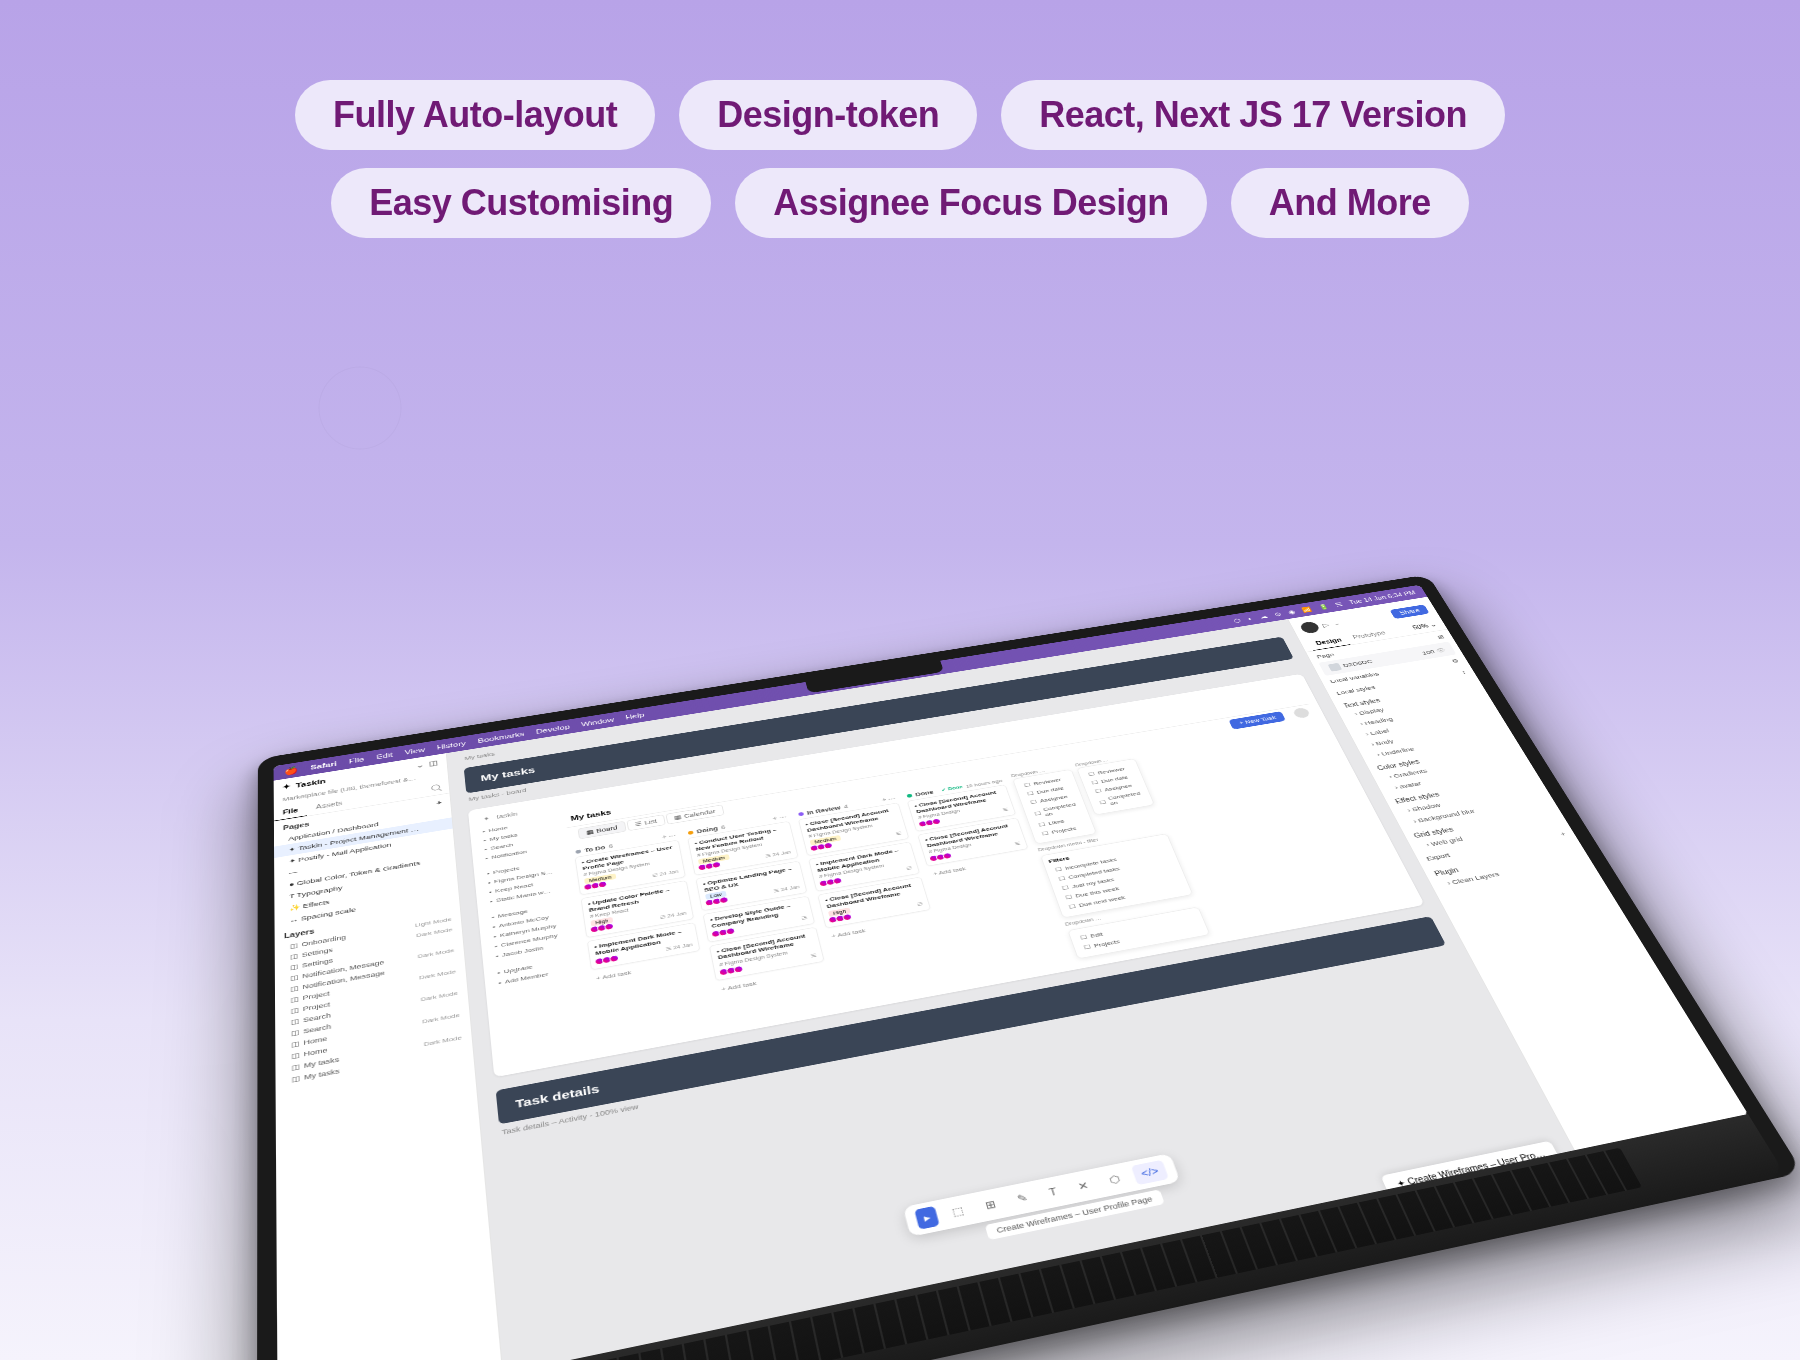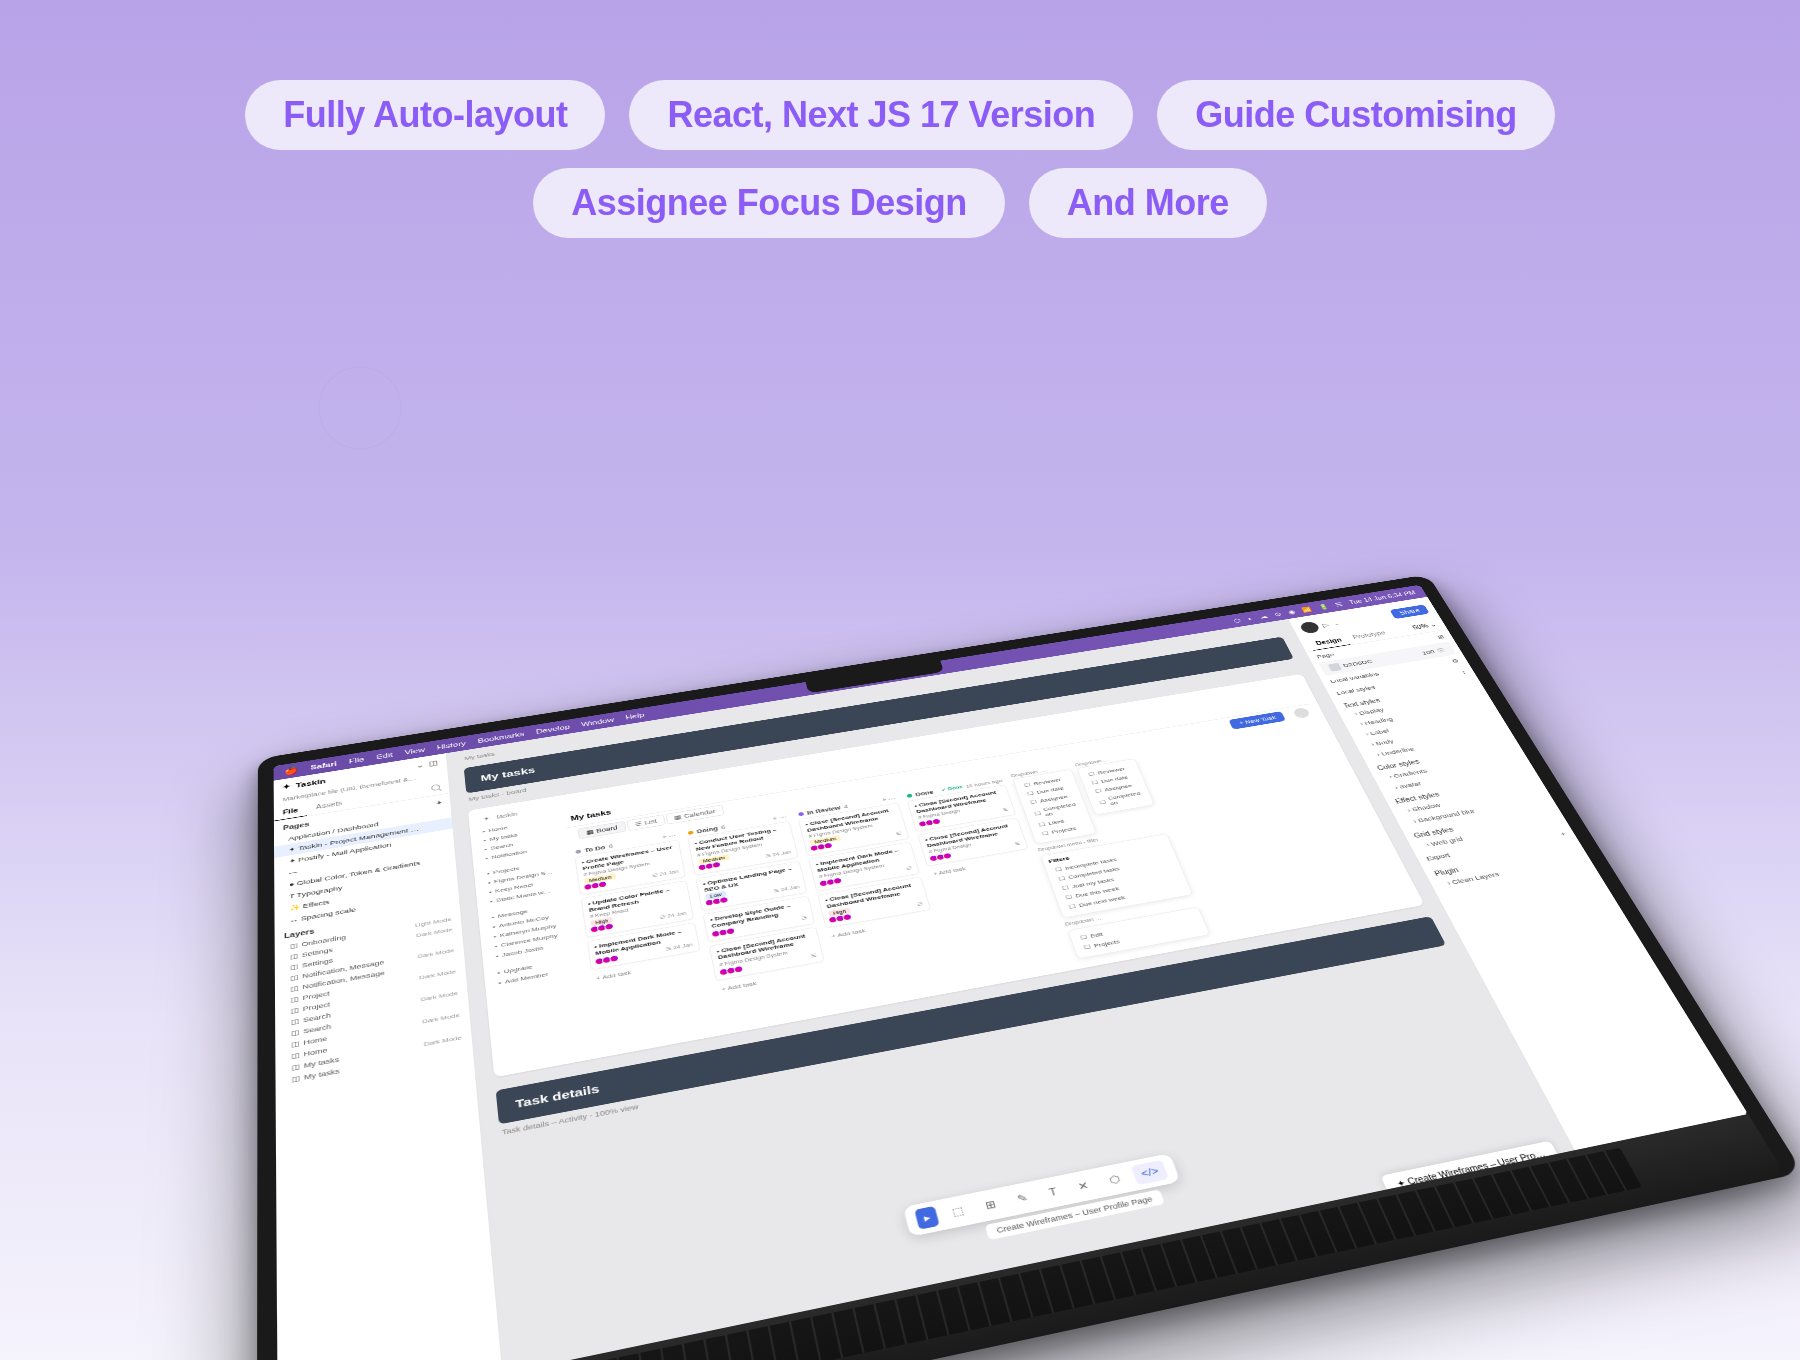--- a/index.html
+++ b/index.html
@@ -1,19 +1,19 @@
 <!DOCTYPE html>
 <html><head>
 <meta charset="utf-8">
 <style>
 *{margin:0;padding:0;box-sizing:border-box;font-family:-apple-system,BlinkMacSystemFont,sans-serif}
 body{width:1800px;height:1360px;background:linear-gradient(180deg,#b8a3e8 0%,#c4b5ed 40%,#e8e3f8 75%,#f5f3fc 100%);position:relative;overflow:hidden}
 .bg-texture{position:absolute;inset:0;opacity:0.08;background-image:radial-gradient(circle at 20% 30%,transparent 40px,rgba(0,0,0,0.3) 41px,transparent 42px),radial-gradient(circle at 70% 60%,transparent 60px,rgba(0,0,0,0.3) 61px,transparent 62px)}
 .pills{position:absolute;top:80px;left:0;right:0;display:flex;flex-wrap:wrap;justify-content:center;gap:18px 24px;padding:0 140px}
-.pill{background:#ede8fa;color:#8b5cf6;font-size:36px;font-weight:600;padding:14px 38px;border-radius:999px;letter-spacing:-0.5px}
+.pill{background:#ede8fa;color:#701a75;font-size:36px;font-weight:600;padding:14px 38px;border-radius:999px;letter-spacing:-0.5px}
 .laptop-scene{position:absolute;top:370px;left:280px;width:1480px;height:1100px;perspective:2400px;perspective-origin:50% 20%}
 .laptop{transform:rotateX(52deg) rotateZ(-14deg);transform-origin:50% 70%;width:100%;height:100%}
 .screen-bezel{background:#1a1a1a;border-radius:22px;padding:18px 18px 0 18px;box-shadow:0 40px 90px rgba(0,0,0,0.5),0 12px 28px rgba(0,0,0,0.35)}
 .screen{background:#fff;border-radius:8px;height:900px;overflow:hidden;position:relative}
 .notch{position:absolute;top:0;left:50%;transform:translateX(-50%);width:170px;height:22px;background:#1a1a1a;border-radius:0 0 10px 10px;z-index:100}
 .macos-menubar{height:26px;background:linear-gradient(90deg,#6b4ba8 0%,#7856b8 100%);display:flex;align-items:center;padding:0 12px;font-size:11px;color:#fff}
 .macos-menubar .menu-left{display:flex;gap:14px;align-items:center}
 .macos-menubar .menu-right{margin-left:auto;display:flex;gap:10px;align-items:center;font-size:10px}
 .apple-icon{font-size:13px}
 .app-window{height:calc(100% - 26px);display:flex;background:#fff}
@@ -75,22 +75,23 @@
 .search-icon{width:10px;height:10px;border:1.2px solid #888;border-radius:50%;position:relative;display:inline-block}
 .search-icon::after{content:"";position:absolute;width:4px;height:1.2px;background:#888;bottom:-2px;right:-3px;transform:rotate(45deg)}
 </style>
 </head>
 <body>
 
 <div class="bg-texture"></div>
 
 <div class="pills">
   <div class="pill">Fully Auto-layout</div>
+  <div class="pill">Design-token</div>
   <div class="pill">React, Next JS 17 Version</div>
-  <div class="pill">Guide Customising</div>
+  <div class="pill">Easy Customising</div>
   <div class="pill">Assignee Focus Design</div>
   <div class="pill">And More</div>
 </div>
 
 <div class="laptop-scene">
   <div class="laptop">
     <div class="screen-bezel">
       <div class="screen">
         <div class="notch"></div>
 

